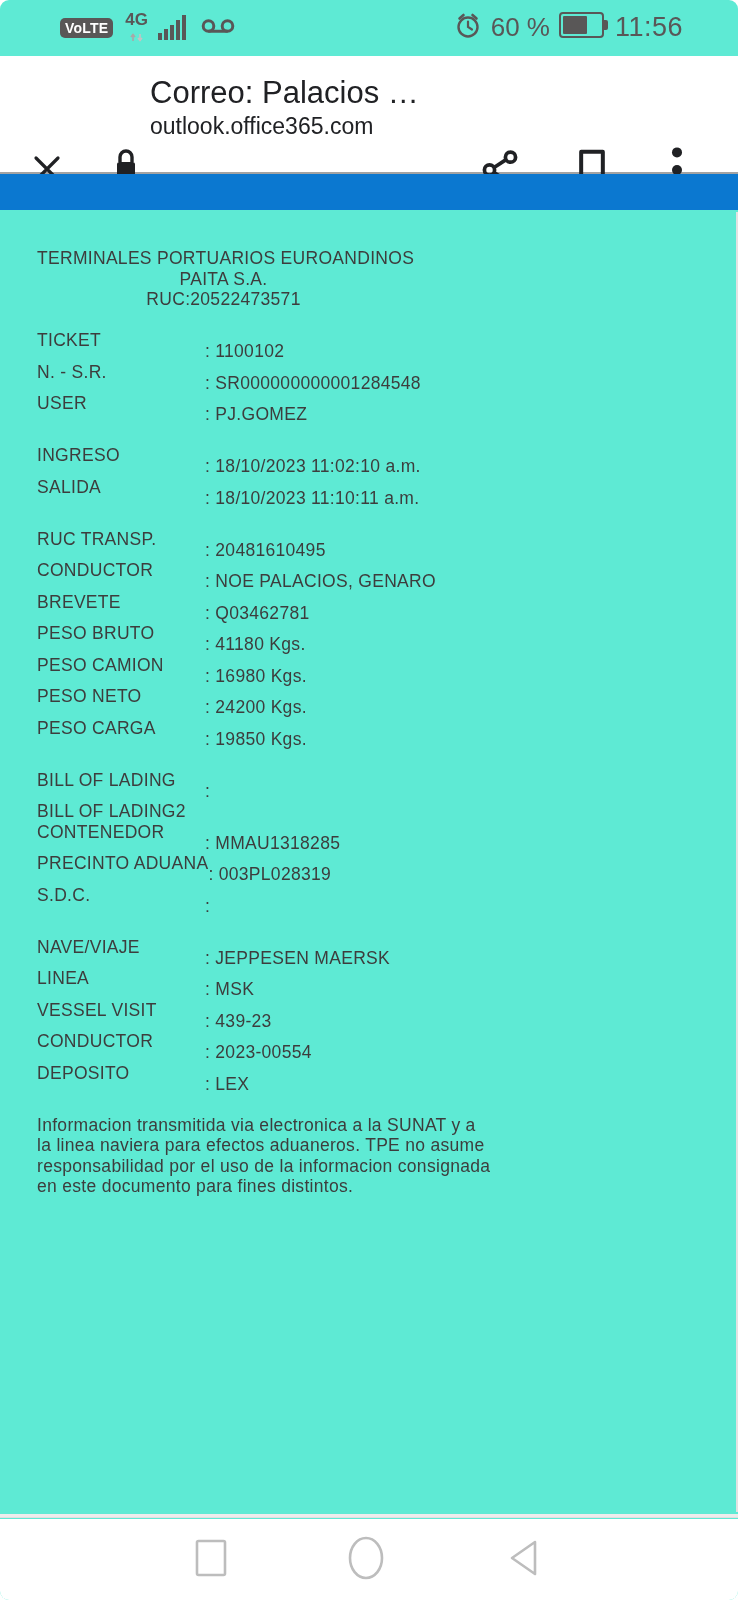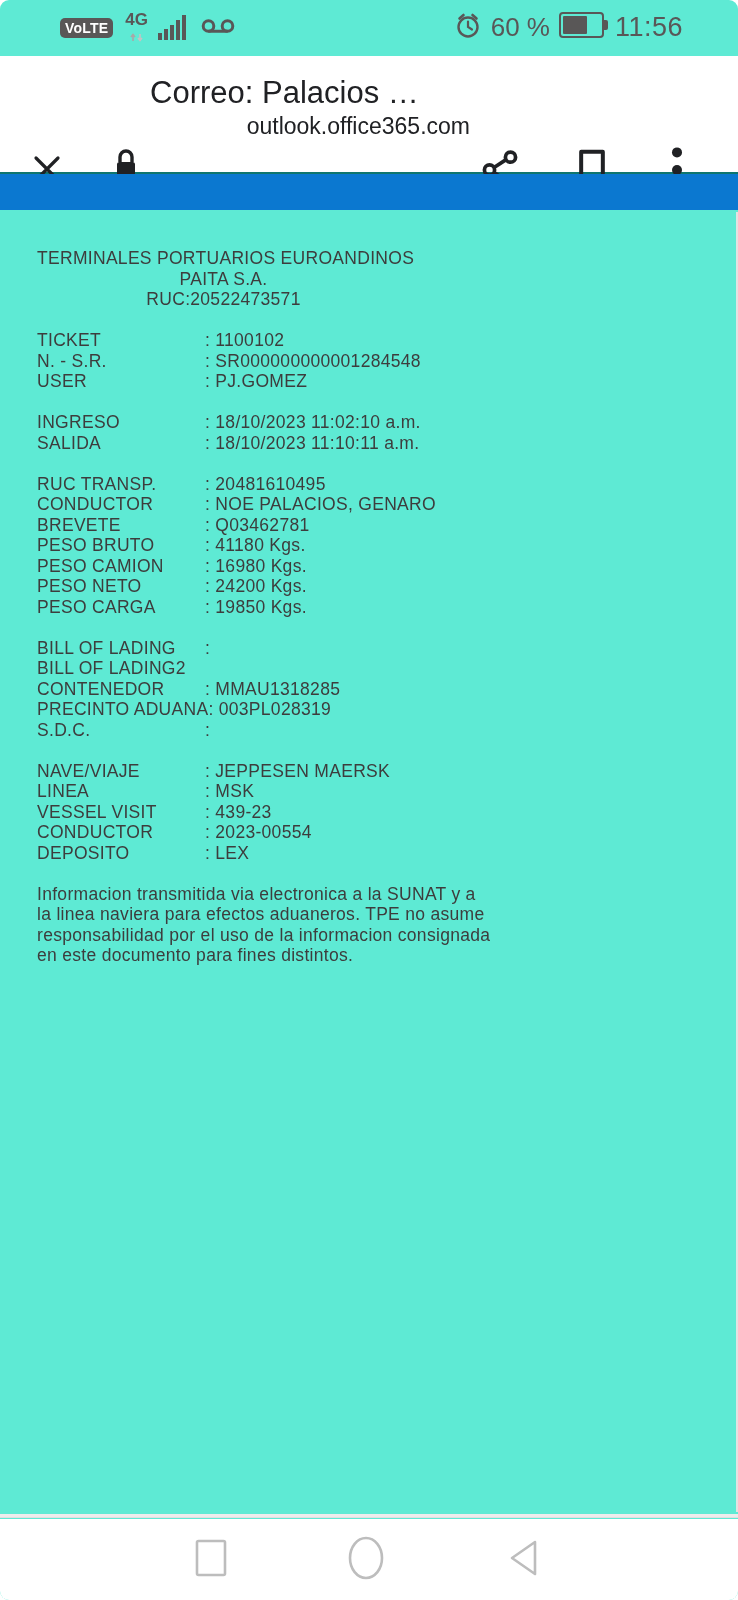--- a/index.html
+++ b/index.html
@@ -25,44 +25,44 @@
   .net-label{font-size:17px;font-weight:bold;color:#595757;}
   .net-arrows{margin-top:1px;}
   .sb-time{font-size:27px;color:#595757;letter-spacing:.5px;}
   .sb-percent{font-size:26px;color:#595757;}
   .battery{position:relative;width:41px;height:22px;border:2px solid #595757;border-radius:4px;margin-right:2px;}
   .battery .fill{position:absolute;left:2px;top:2px;bottom:2px;width:58%;background:#595757;border-radius:1px;}
   .battery .nub{position:absolute;right:-6px;top:6px;width:4px;height:10px;background:#595757;border-radius:0 2px 2px 0;}
   
   .browser-header{
     position:absolute;top:56px;left:0;width:738px;height:118px;background:#fff;
-    border-bottom:2px solid #0f766e;box-sizing:border-box;
+    border-bottom:2px solid #a3a3a3;box-sizing:border-box;
   }
   .hdr-btn{position:absolute;background:none;border:none;padding:0;cursor:pointer;}
   .close-btn{left:28px;top:94px;}
   .lock-wrap{position:absolute;left:113px;top:92px;}
   .title-block{position:absolute;left:150px;top:18px;width:320px;}
   .tab-title{font-size:31px;color:#202124;white-space:nowrap;line-height:1.2;}
-  .tab-url{font-size:23px;color:#202124;margin-top:2px;white-space:nowrap;text-align:right;}
+  .tab-url{font-size:23px;color:#202124;margin-top:2px;white-space:nowrap;}
   .share-btn{left:479px;top:92px;}
   .bookmark-btn{left:572px;top:90px;}
   .menu-btn{left:665px;top:90px;}
   
   .blue-bar{position:absolute;top:174px;left:0;width:738px;height:36px;background:#0b78d0;}
   
   .doc{
     position:absolute;top:210px;left:0;width:662px;padding:38px 45px 0 37px;box-sizing:border-box;
     color:#3d3d3d;font-size:17.5px;line-height:20.5px;letter-spacing:.3px;
   }
   .doc .org-line{white-space:nowrap;}
   .doc .center-wrap{width:373px;text-align:center;}
   .doc .group{margin-top:20.5px;}
   .row{display:flex;}
   .row .lbl{flex:0 0 168px;white-space:nowrap;}
-  .row .val{white-space:pre;}
+  .row .val{white-space:pre;margin-top:11px;}
   .doc-footer{margin-top:20.5px;}
   
   .scroll-thumb{position:absolute;right:0;top:212px;width:2px;height:1300px;background:#e2e2e2;}
   
   .nav-divider{position:absolute;left:0;top:1514px;width:738px;height:4px;background:#ececec;border-bottom:1px solid #e0e0e0;box-sizing:border-box;}
   .nav-bar{
     position:absolute;left:0;top:1519px;width:738px;height:81px;background:#fff;
     display:flex;align-items:center;justify-content:center;gap:120px;
   }
   .nav-btn{background:none;border:none;padding:0;cursor:pointer;display:flex;align-items:center;justify-content:center;}

